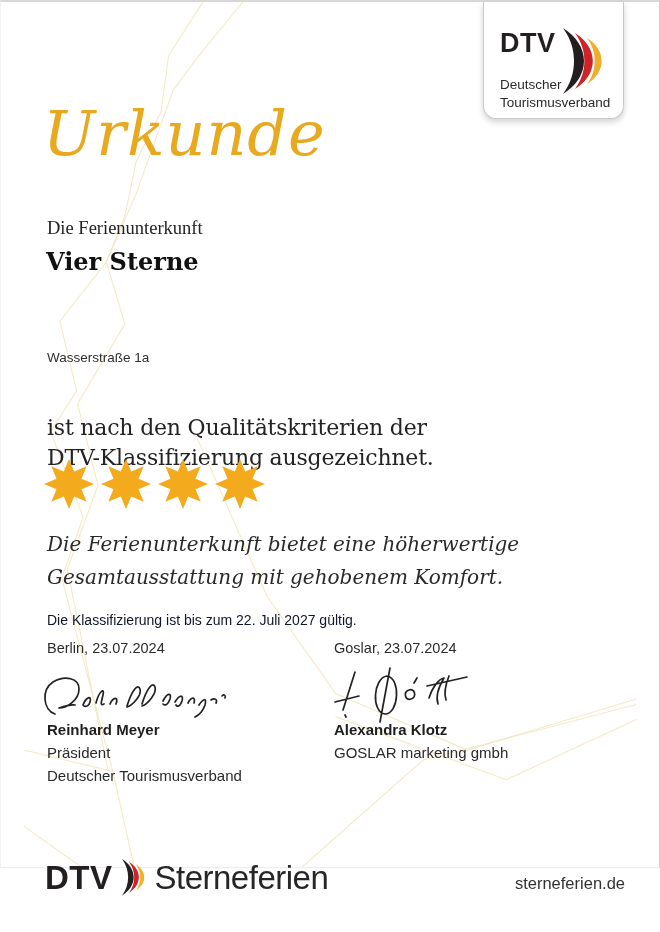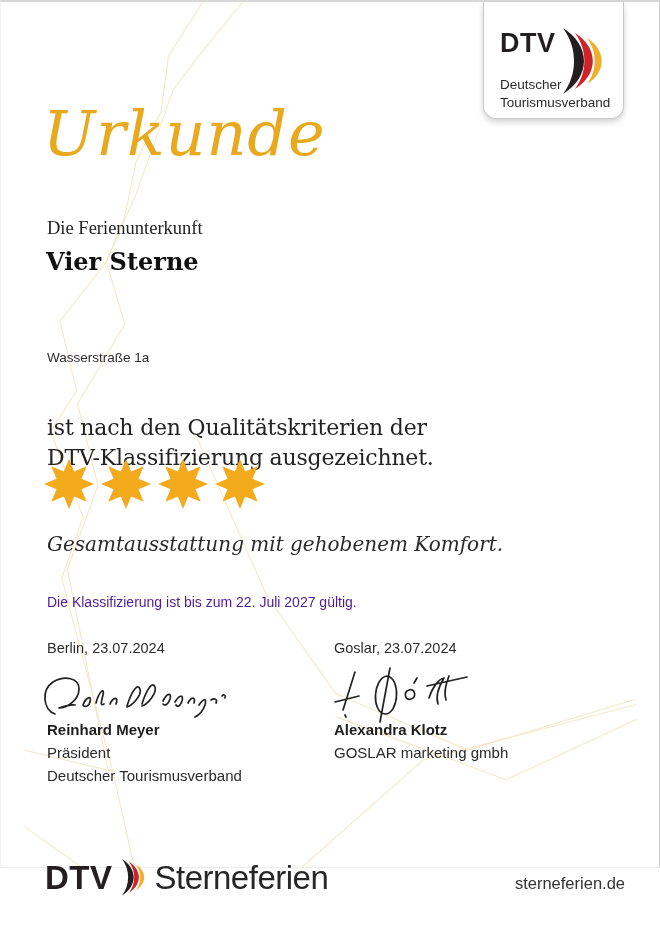--- a/index.html
+++ b/index.html
@@ -71,22 +71,22 @@
   .star-row { position: absolute; left: 42px; top: 456px; display: flex; gap: 5px; }
   .star-row svg { display: block; }
   .star-row polygon { fill: var(--star-gold, #f3aa1c); }
 
   .quote {
     position: absolute; left: 46px; top: 526px;
     font-family: "DejaVu Serif", serif; font-style: italic;
     font-size: 20px; line-height: 33px; color: #2a2a2a; white-space: nowrap;
   }
   .validity {
-    position: absolute; left: 46px; top: 592px;
-    font-size: 14px; color: #4c1d95; white-space: nowrap; text-align: right;
+    position: absolute; left: 46px; top: 610px;
+    font-size: 14px; color: #0f172a; white-space: nowrap; text-align: right;
   }
 
   .date { position: absolute; top: 638px; font-size: 14.5px; color: #2c2c2c; white-space: nowrap; }
   .date.left  { left: 46px; }
   .date.right { left: 333px; }
 
   .sig-svg { position: absolute; }
   .sig-svg path { fill: none; stroke: #222; stroke-width: 1.7; stroke-linecap: round; stroke-linejoin: round; }
   .sig-left  { left: 38px;  top: 668px; }
   .sig-right { left: 326px; top: 664px; }
@@ -160,20 +160,21 @@
   <svg width="52" height="52" viewBox="0 0 52 52">
     <polygon points="26,1 31.2,13.5 43.7,8.3 38.5,20.8 51,26 38.5,31.2 43.7,43.7 31.2,38.5 26,51 20.8,38.5 8.3,43.7 13.5,31.2 1,26 13.5,20.8 8.3,8.3 20.8,13.5"></polygon>
   </svg>
 
   <svg width="52" height="52" viewBox="0 0 52 52">
     <polygon points="26,1 31.2,13.5 43.7,8.3 38.5,20.8 51,26 38.5,31.2 43.7,43.7 31.2,38.5 26,51 20.8,38.5 8.3,43.7 13.5,31.2 1,26 13.5,20.8 8.3,8.3 20.8,13.5"></polygon>
   </svg>
 </div>
 
   <div class="quote">
+    <div>Die Ferienunterkunft bietet eine höherwertige</div>
     <div>Gesamtausstattung mit gehobenem Komfort.</div>
   </div>
 
   <div class="validity">Die Klassifizierung ist bis zum 22. Juli 2027 gültig.</div>
 
   <div class="date left">Berlin, 23.07.2024</div>
   <div class="date right">Goslar, 23.07.2024</div>
 
   <svg class="sig-svg sig-left" width="195" height="58" viewBox="0 0 195 58">
     <path d="M16,44 C4,40 2,20 14,12 C26,5 40,8 40,19 C40,30 28,38 20,38 C26,36 32,34 36,35"></path>

